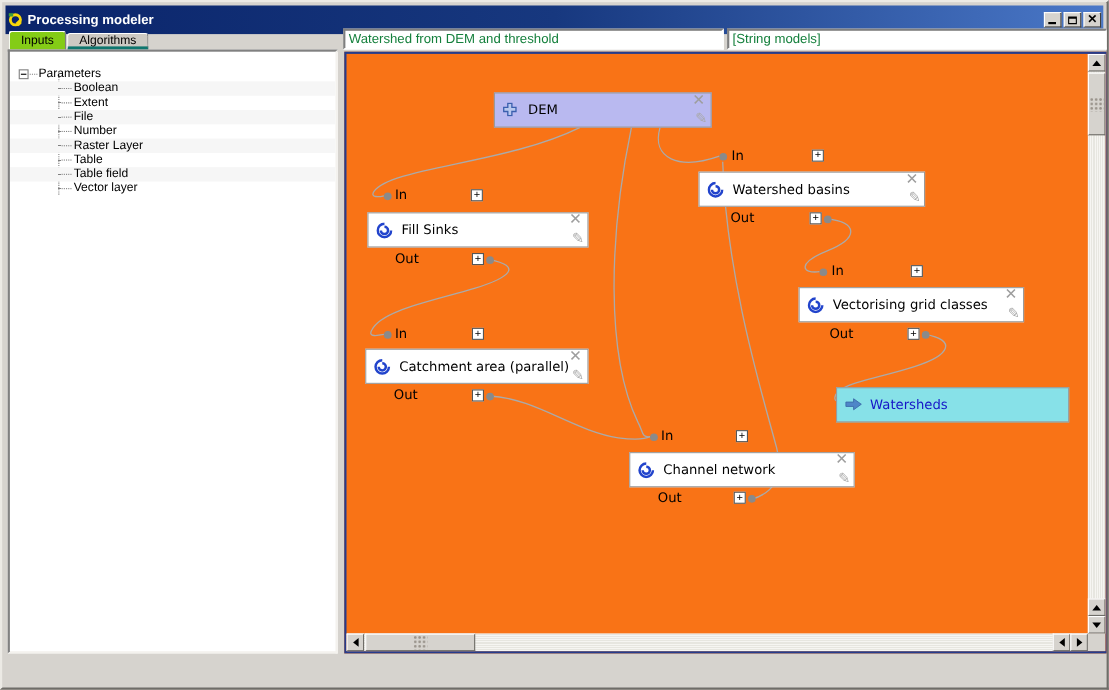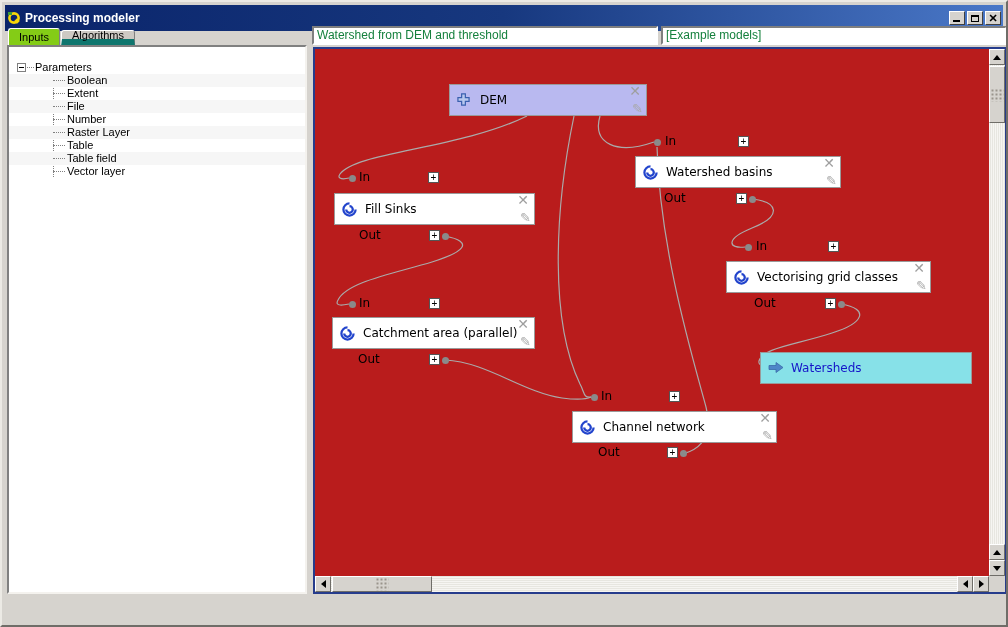--- a/index.html
+++ b/index.html
@@ -29,21 +29,21 @@
   .glyph-max{width:8px;height:7px;border:1px solid #000;border-top:2px solid #000;}
   .glyph-close{font-size:11px;font-weight:bold;}
   .qgis-icon{width:14px;height:14px;flex:0 0 14px;}
   
   .tab{
     position:absolute;height:18px;background:#84cc16;
     border:1px solid;border-color:#fff #808080 #d6d3ce #fff;
     border-top-left-radius:3px;border-top-right-radius:3px;
     font-size:11px;display:flex;align-items:center;justify-content:center;color:#000;
   }
-  .tab.inactive{height:16px;top:28px;border-bottom:7px solid #0f766e;background:#cdc9c3;}
+  .tab.inactive{height:16px;top:28px;border-bottom:4px solid #0f766e;background:#cdc9c3;}
   
   .text-field{
     position:absolute;height:19px;background:#fff;
     border:2px solid;border-color:#7f7f7f #fff #fff #7f7f7f;
     font-size:12px;padding:1px 3px;color:#15803d;
     font-family:"Liberation Sans",sans-serif;line-height:13px;
   }
   
   .tree-panel{
     position:absolute;left:5px;top:43px;width:300px;height:549px;
@@ -63,21 +63,21 @@
     border:1px solid #808080;
   }
   .expander-box::after{
     content:'';position:absolute;left:1px;top:3px;width:5px;height:1px;background:#000;
   }
   .root-stub{position:absolute;left:18px;top:6px;width:7px;border-top:1px dotted #808080;}
   .tree-vline{position:absolute;left:44px;top:19px;height:111px;border-left:1px dotted #808080;}
   
   .canvas{
     position:absolute;left:311px;top:45px;width:694px;height:547px;
-    border:2px solid #263c8c;background:#b91c1c;overflow:hidden;
+    border:2px solid #263c8c;background:#f97316;overflow:hidden;
   }
   .wires{position:absolute;left:0;top:0;}
   .node-box{
     position:absolute;height:32px;background:#fff;border:1px solid #9a9a9a;
     font-size:12px;color:#000;font-family:"DejaVu Sans","Liberation Sans",sans-serif;
   }
   .node-box .node-label{position:absolute;left:30px;top:8px;white-space:nowrap;}
   .node-box .icon{position:absolute;left:7px;top:8px;}
   .node-x{position:absolute;right:5px;top:-2px;color:#9e9e9e;font-weight:bold;font-size:14px;line-height:16px;cursor:default;}
   .node-pencil{position:absolute;right:3px;bottom:-1px;color:#a8a8a8;font-size:13px;line-height:14px;}
@@ -144,21 +144,21 @@
   </div>
 
   <div class="tab" style="left:6px;top:26px;width:52px;">
     <span>Inputs</span>
   </div>
   <div class="tab inactive" style="left:59px;width:74px;">
     <span>Algorithms</span>
   </div>
 
   <div class="text-field" style="left:310px;top:24px;width:346px;">Watershed from DEM and threshold</div>
-  <div class="text-field" style="left:659px;top:24px;width:346px;">[Example models]</div>
+  <div class="text-field" style="left:659px;top:24px;width:346px;">[String models]</div>
 
   <div class="tree-panel">
     <div class="tree-vline"></div>
     <div class="tree-row">
       <span class="expander-box"></span>
       <span class="root-stub"></span>
       <span class="lbl-root">Parameters</span>
     </div>
     <div class="tree-row child">
         <span class="lbl-child">Boolean</span>

